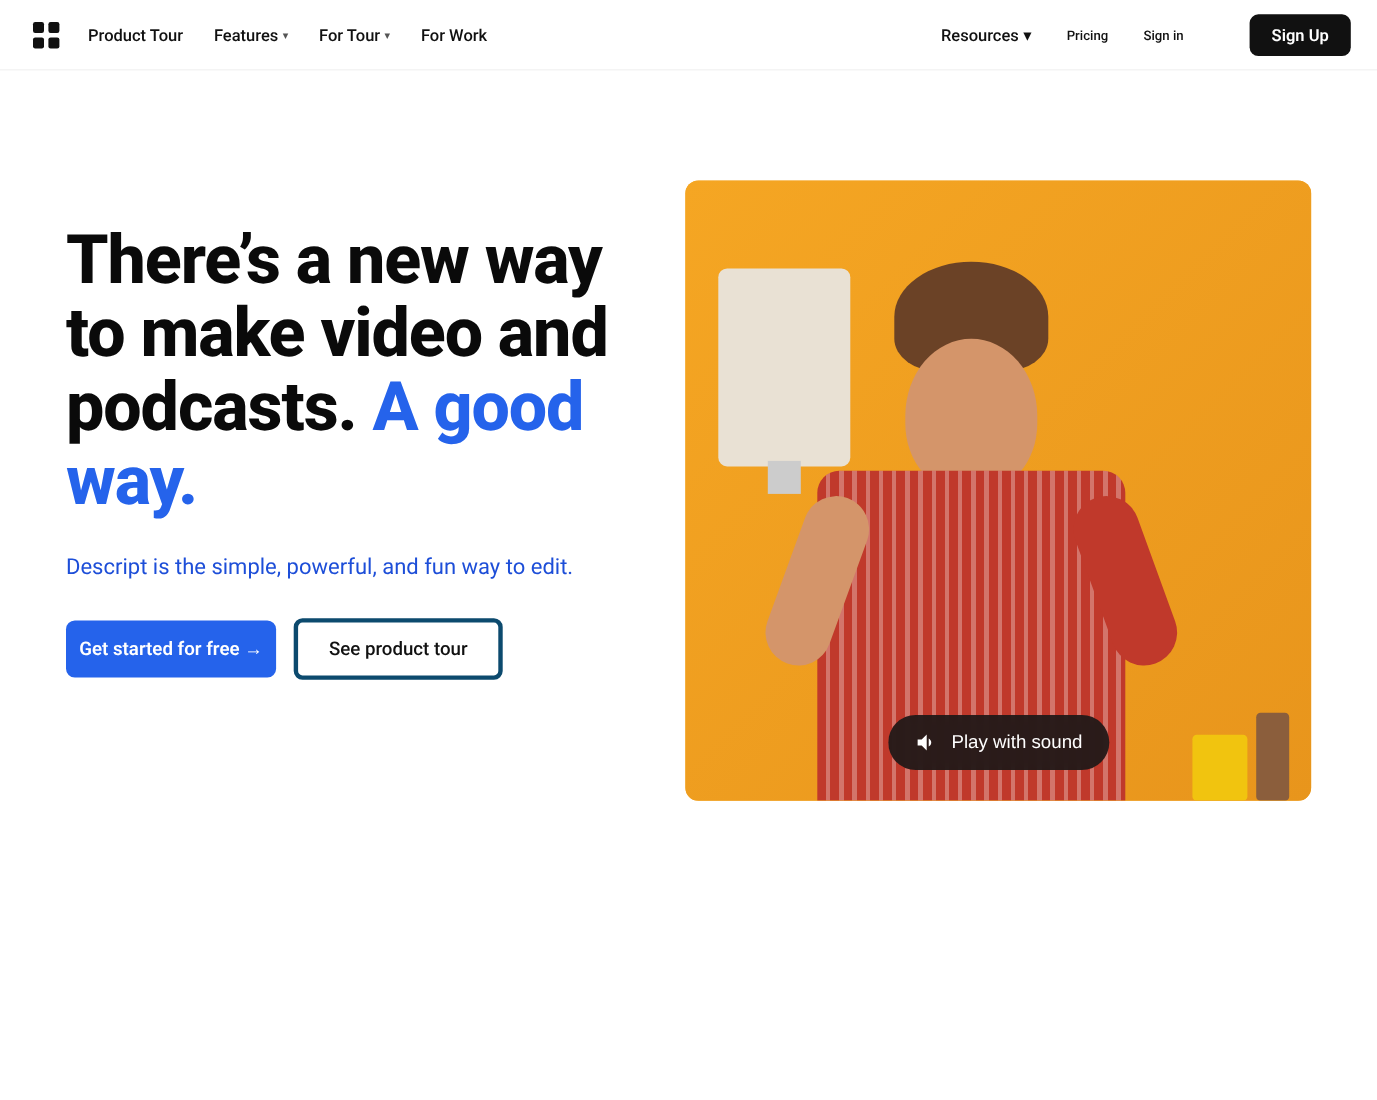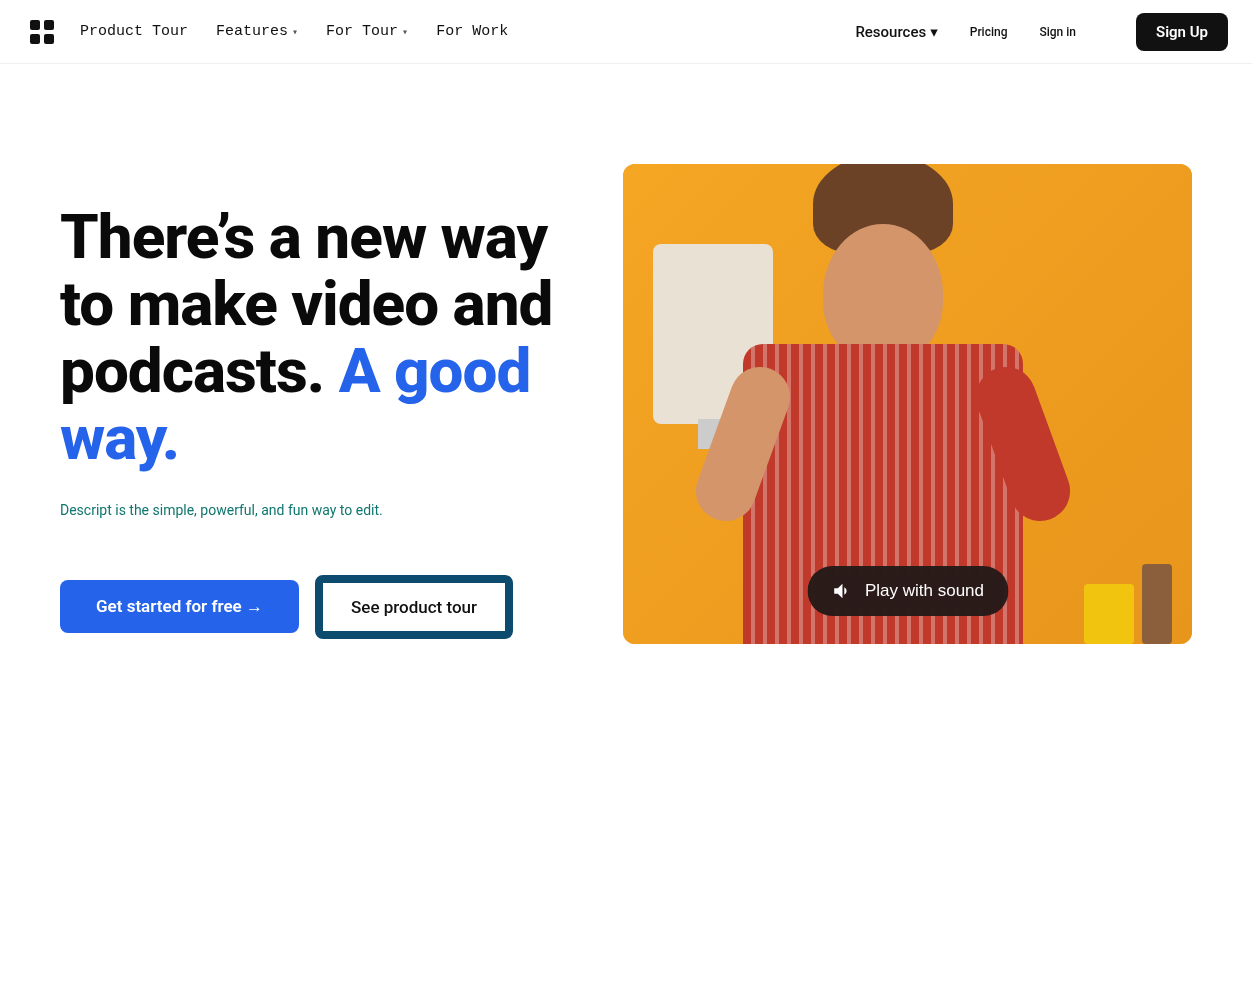--- a/index.html
+++ b/index.html
@@ -56,21 +56,20 @@
       align-items: center;
       gap: 4px;
       padding: 8px 12px;
       font-size: 15px;
       font-weight: 500;
       color: #111;
       text-decoration: none;
       border-radius: 6px;
       cursor: pointer;
       white-space: nowrap;
-      font-family: Liberation Mono, monospace;
     }
 
     .nav-link .chevron {
       font-size: 10px;
       color: #555;
     }
 
     .nav-right {
       display: flex;
       align-items: center;
@@ -133,37 +132,37 @@
       color: #0a0a0a;
       letter-spacing: -1px;
       margin-bottom: 28px;
     }
 
     .hero-heading-blue {
       color: #2563eb;
     }
 
     .hero-subtext {
-      font-size: 14px;
-      color: #0f766e;
+      font-size: 20px;
+      color: #1d4ed8;
       line-height: 1.5;
-      margin-bottom: 54px;
+      margin-bottom: 32px;
     }
 
     .hero-buttons {
       display: flex;
       gap: 16px;
       align-items: center;
     }
 
     .btn-primary {
       display: inline-flex;
       align-items: center;
       gap: 8px;
-      padding: 16px 36px;
+      padding: 16px 12px;
       background: #2563eb;
       color: #fff;
       font-size: 17px;
       font-weight: 600;
       border-radius: 8px;
       cursor: pointer;
       border: none;
       text-decoration: none;
       white-space: nowrap;
       text-align: center;
@@ -172,38 +171,38 @@
     .btn-secondary {
       display: inline-flex;
       align-items: center;
       padding: 14px 28px;
       background: #fff;
       color: #111;
       font-size: 17px;
       font-weight: 500;
       border-radius: 8px;
       cursor: pointer;
-      border: 8px solid #0c4a6e;
+      border: 4px solid #0c4a6e;
       text-decoration: none;
       white-space: nowrap;
     }
 
     
     .hero-right {
       flex: 1;
       position: relative;
       border-radius: 12px;
       overflow: hidden;
       min-height: 440px;
       background: #f5a623;
     }
 
     .hero-video-placeholder {
       width: 100%;
-      height: 480px;
+      height: 564px;
       background: linear-gradient(135deg, #f5a623 0%, #e8951c 100%);
       position: relative;
       display: flex;
       align-items: center;
       justify-content: center;
       overflow: hidden;
     }
 
     
     .monitor-shape {

